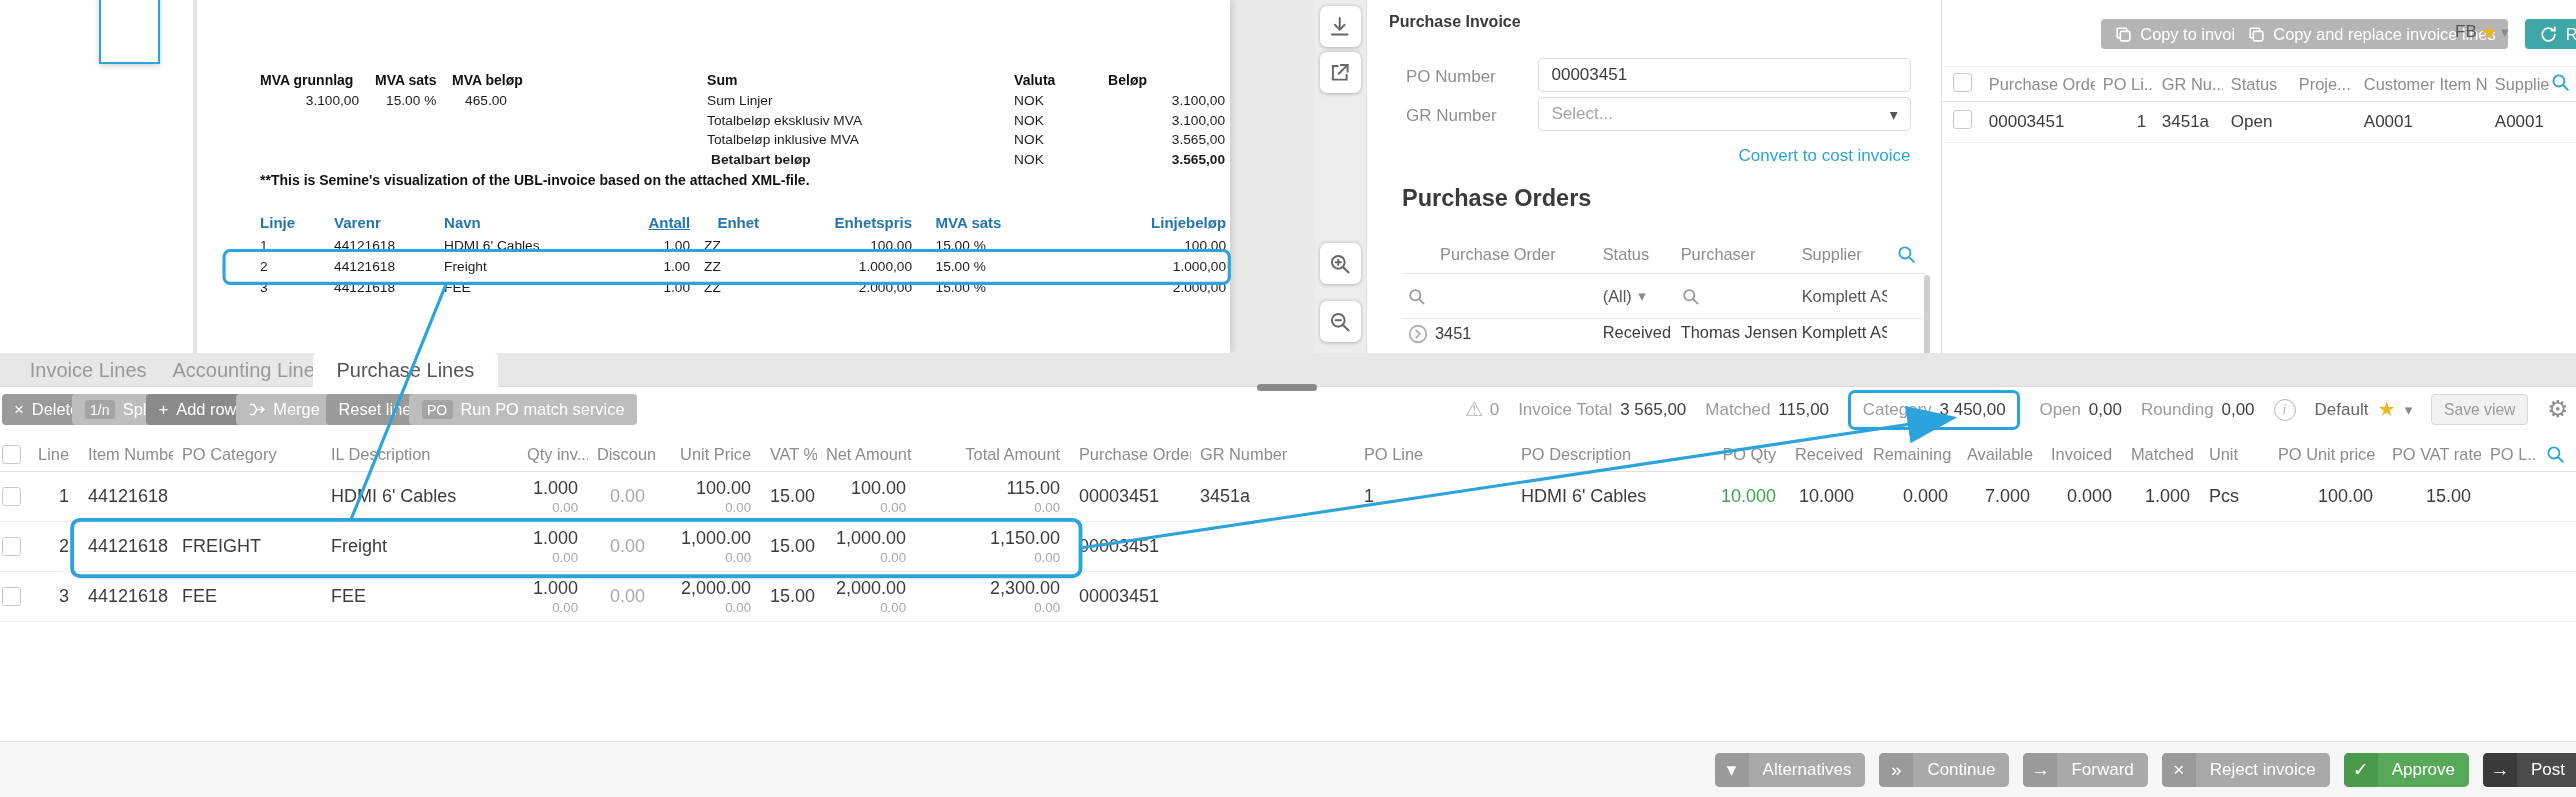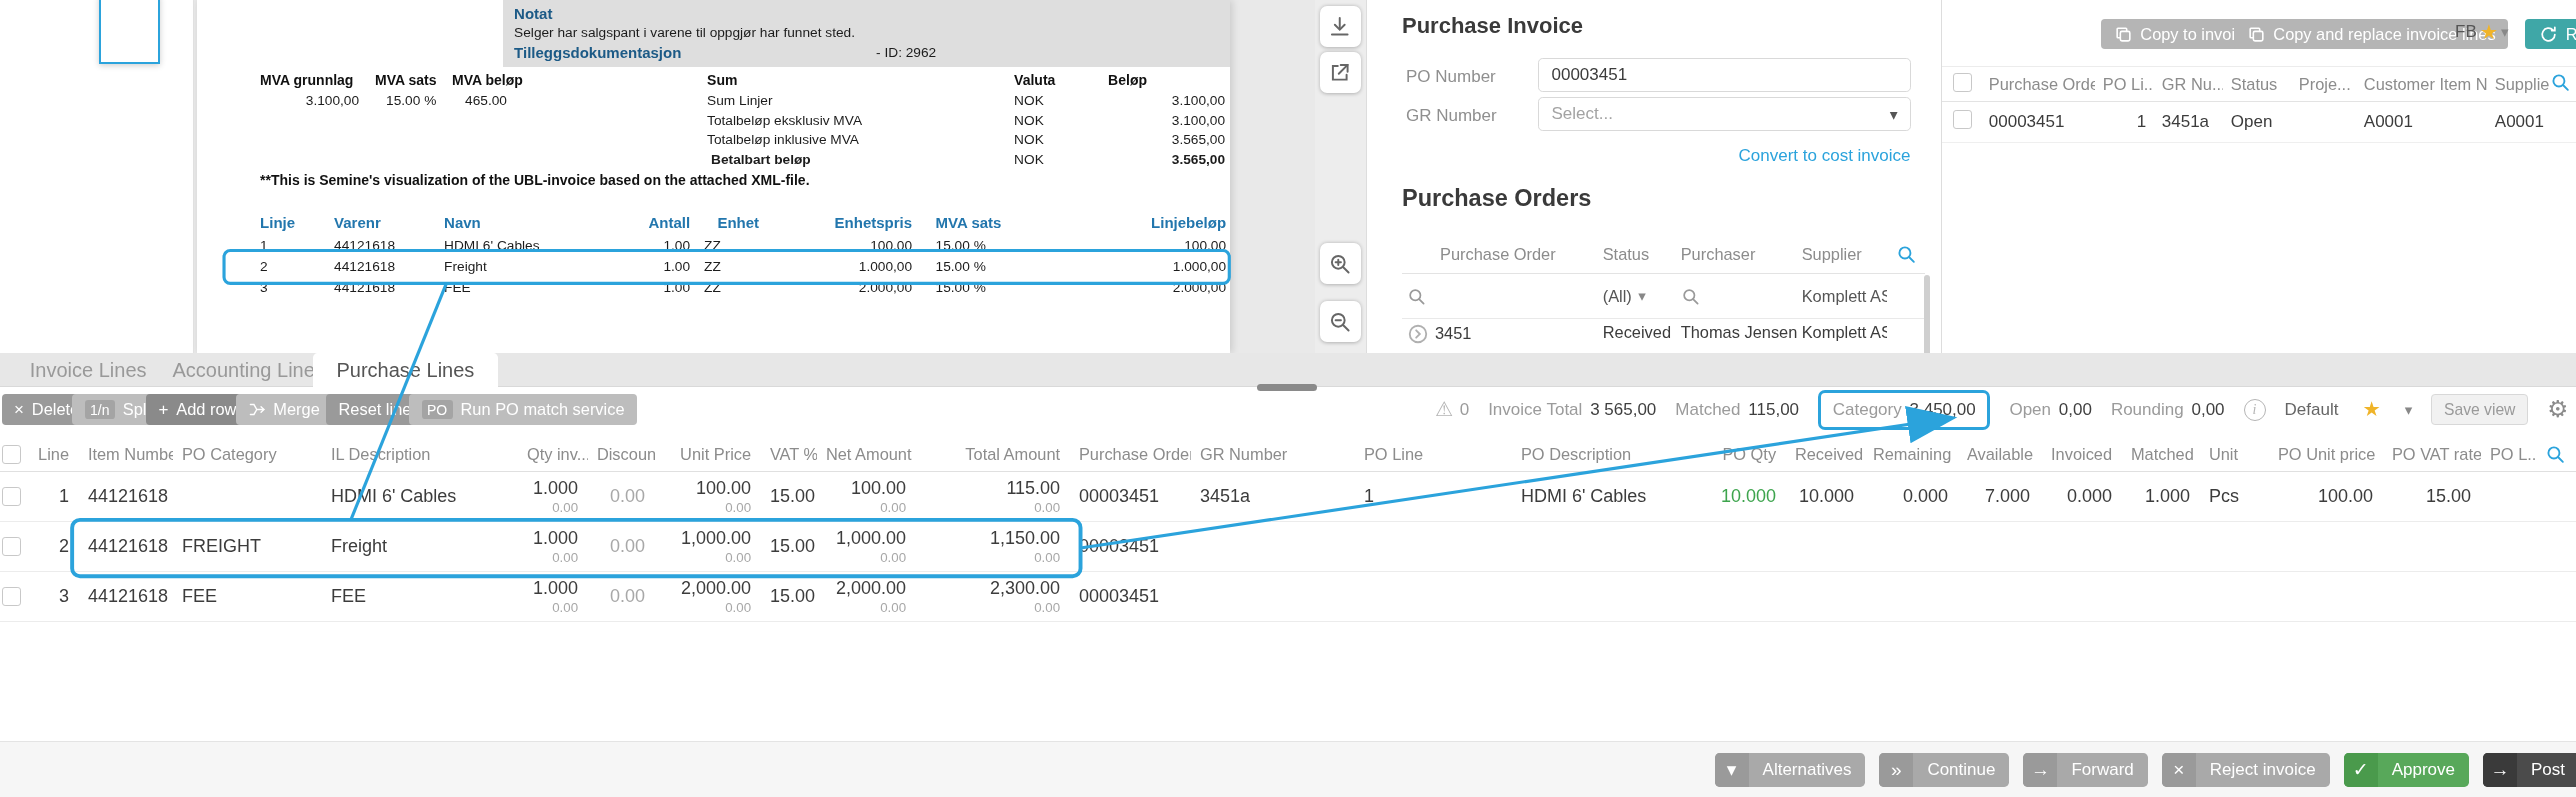--- a/index.html
+++ b/index.html
@@ -29,21 +29,21 @@
   .dt-row{display:flex;height:21px;font-size:13.7px;color:#1c1c1c;align-items:center}
   .dcell{flex:0 0 auto;overflow:hidden;white-space:nowrap}
   .a-r{text-align:right}.a-c{text-align:center}.a-p18{padding-left:14px}.a-p30{padding-left:23.5px}
 
   
   .tool-strip{position:absolute;left:1315px;top:0;width:51px;height:353px;background:#ededed}
   .tool-btn{position:absolute;left:4.7px;width:41px;height:41px;background:#fff;border-radius:7px;box-shadow:0 0.8px 3.9px rgba(0,0,0,.25);display:flex;align-items:center;justify-content:center;color:#666}
 
   
   .pi-panel{position:absolute;left:1366px;top:0;width:575px;height:353px;background:#fff;border-left:0.8px solid #ddd}
-  .pi-title{position:absolute;left:35px;top:12.5px;font-size:22px;font-weight:600;color:#3a3a3a}
+  .pi-title{position:absolute;left:22px;top:12.5px;font-size:16px;font-weight:600;color:#3a3a3a}
   .fld-label{position:absolute;left:39px;font-size:17px;color:#8f8f8f}
   .fld{position:absolute;left:171px;width:373px;height:34px;border:0.8px solid #d9d9d9;border-radius:4.7px;background:#fff;font-size:17px;color:#3c3c3c;display:flex;align-items:center;padding:0 12.5px}
   input.fld{outline:none}
   .fld .ph{color:#a3a3a3;flex:1}
   .sel-chev{color:#555;font-size:15.7px}
   .convert-link{position:absolute;right:30.5px;top:146px;color:#2ba3dc;font-size:17px;cursor:pointer}
   .orders-title{position:absolute;left:35px;top:185px;font-size:23.5px;font-weight:600;color:#3a3a3a}
   .mini-grid{position:absolute;left:35px;top:236px;width:523px}
   .mg-head{display:flex;height:38px;align-items:center;color:#8c8c8c;font-size:16.4px;border-bottom:0.8px solid #e3e3e3}
   .mg-filter{display:flex;height:45px;align-items:center;border-bottom:0.8px solid #e9e9e9;font-size:16.4px;color:#555}
@@ -87,21 +87,21 @@
 
   .summary{position:absolute;right:7.8px;top:0;height:45px;display:flex;align-items:center;gap:19px;font-size:17px}
   .sitem{display:flex;gap:7.8px;align-items:center;white-space:nowrap}
   .slab{color:#9b9b9b}
   .sval{color:#3f3f3f}
   .catbox{border:3.1px solid #2ba3dc;border-radius:7px;padding:7px 11.7px;background:#fff}
   .warn-group{display:flex;gap:6.3px;align-items:center}
   .warn-ic{color:#b5b5b5;font-size:20.4px;line-height:1}
   .warn-n{color:#9b9b9b}
   .info-ic{width:22px;height:22px;border:1.6px solid #b5b5b5;border-radius:50%;color:#b5b5b5;font-size:14px;display:flex;align-items:center;justify-content:center;font-family:"Liberation Serif",serif;font-style:italic}
-  .view-group{display:flex;gap:24px;align-items:center;color:#666}
+  .view-group{display:flex;gap:9px;align-items:center;color:#666}
   .saveview{background:#f1f1f1;border:0.8px solid #d8d8d8;color:#9a9a9a;border-radius:3.9px;padding:5.5px 11.7px;font-size:15.7px}
   .gear{color:#8b8b8b;font-size:23.5px;line-height:1}
 
   
   .grid{position:absolute;top:438px;left:0;width:2576px;background:#fff}
   .ghead{display:flex;height:34px;border-bottom:0.8px solid #e0e0e0;align-items:center;color:#8c8c8c;font-size:16.4px}
   .grow{display:flex;height:50px;border-bottom:0.8px solid #ececec;align-items:center;font-size:18px;color:#3c3c3c}
   .gcell{flex:0 0 auto;padding:0 9.4px;overflow:hidden;white-space:nowrap}
   .gcell.cbcol{padding:0 1.6px;display:flex;justify-content:center;align-items:center}
   .a-l{text-align:left}
@@ -125,26 +125,20 @@
 </style>
 </head>
 <body>
 
 <div class="thumb-sidebar">
   <div class="thumb"></div>
 </div>
 
 <div class="doc-area">
   <div class="paper">
-    <div class="notat-box">
-      <div class="doc-h">Notat</div>
-      <div class="doc-t">Selger har salgspant i varene til oppgjør har funnet sted.</div>
-      <div class="doc-h til">Tilleggsdokumentasjon</div>
-      <div class="doc-t tid">-  ID:   2962</div>
-    </div>
 
     <div class="mva-h" style="left:63px">MVA grunnlag</div>
     <div class="mva-h" style="left:178px">MVA sats</div>
     <div class="mva-h" style="left:255px">MVA beløp</div>
     <div class="mva-v" style="left:63px;top:93px;width:99px;text-align:right">3.100,00</div>
     <div class="mva-v" style="left:189px;top:93px">15.00 %</div>
     <div class="mva-v" style="left:268px;top:93px;width:80px;">465.00</div>
 
     <div class="sum-h" style="left:510px">Sum</div>
     <div class="sum-h" style="left:817px">Valuta</div>
@@ -166,21 +160,21 @@
     <div class="sum-c" style="left:817px;top:152px">NOK</div>
     <div class="sum-a bold" style="left:899px;top:152px">3.565,00</div>
 
     <div class="disclaimer">**This is Semine's visualization of the UBL-invoice based on the attached XML-file.</div>
 
     <div class="doc-table">
       <div class="dt-head">
           <div class="dcell a-l" style="width: 74px;">Linje</div>
           <div class="dcell a-l" style="width: 110px;">Varenr</div>
           <div class="dcell a-l" style="width: 176px;">Navn</div>
-          <div class="dcell a-r" style="width: 70px;">Antall</div>
+          <div class="dcell a-r" style="width: 70px; text-decoration: underline;">Antall</div>
           <div class="dcell a-p18" style="width: 69px; text-align: right;">Enhet</div>
           <div class="dcell a-r" style="width: 153px;">Enhetspris</div>
           <div class="dcell a-p30" style="width: 125px;">MVA sats</div>
           <div class="dcell a-r" style="width: 189px;">Linjebeløp</div>
         </div>
       <div>
           <div class="dt-row">
             <div class="dcell a-l" style="width: 74px;">1</div>
             <div class="dcell a-l" style="width: 110px;">44121618</div>
             <div class="dcell a-l" style="width: 176px;">HDMI 6' Cables</div>

